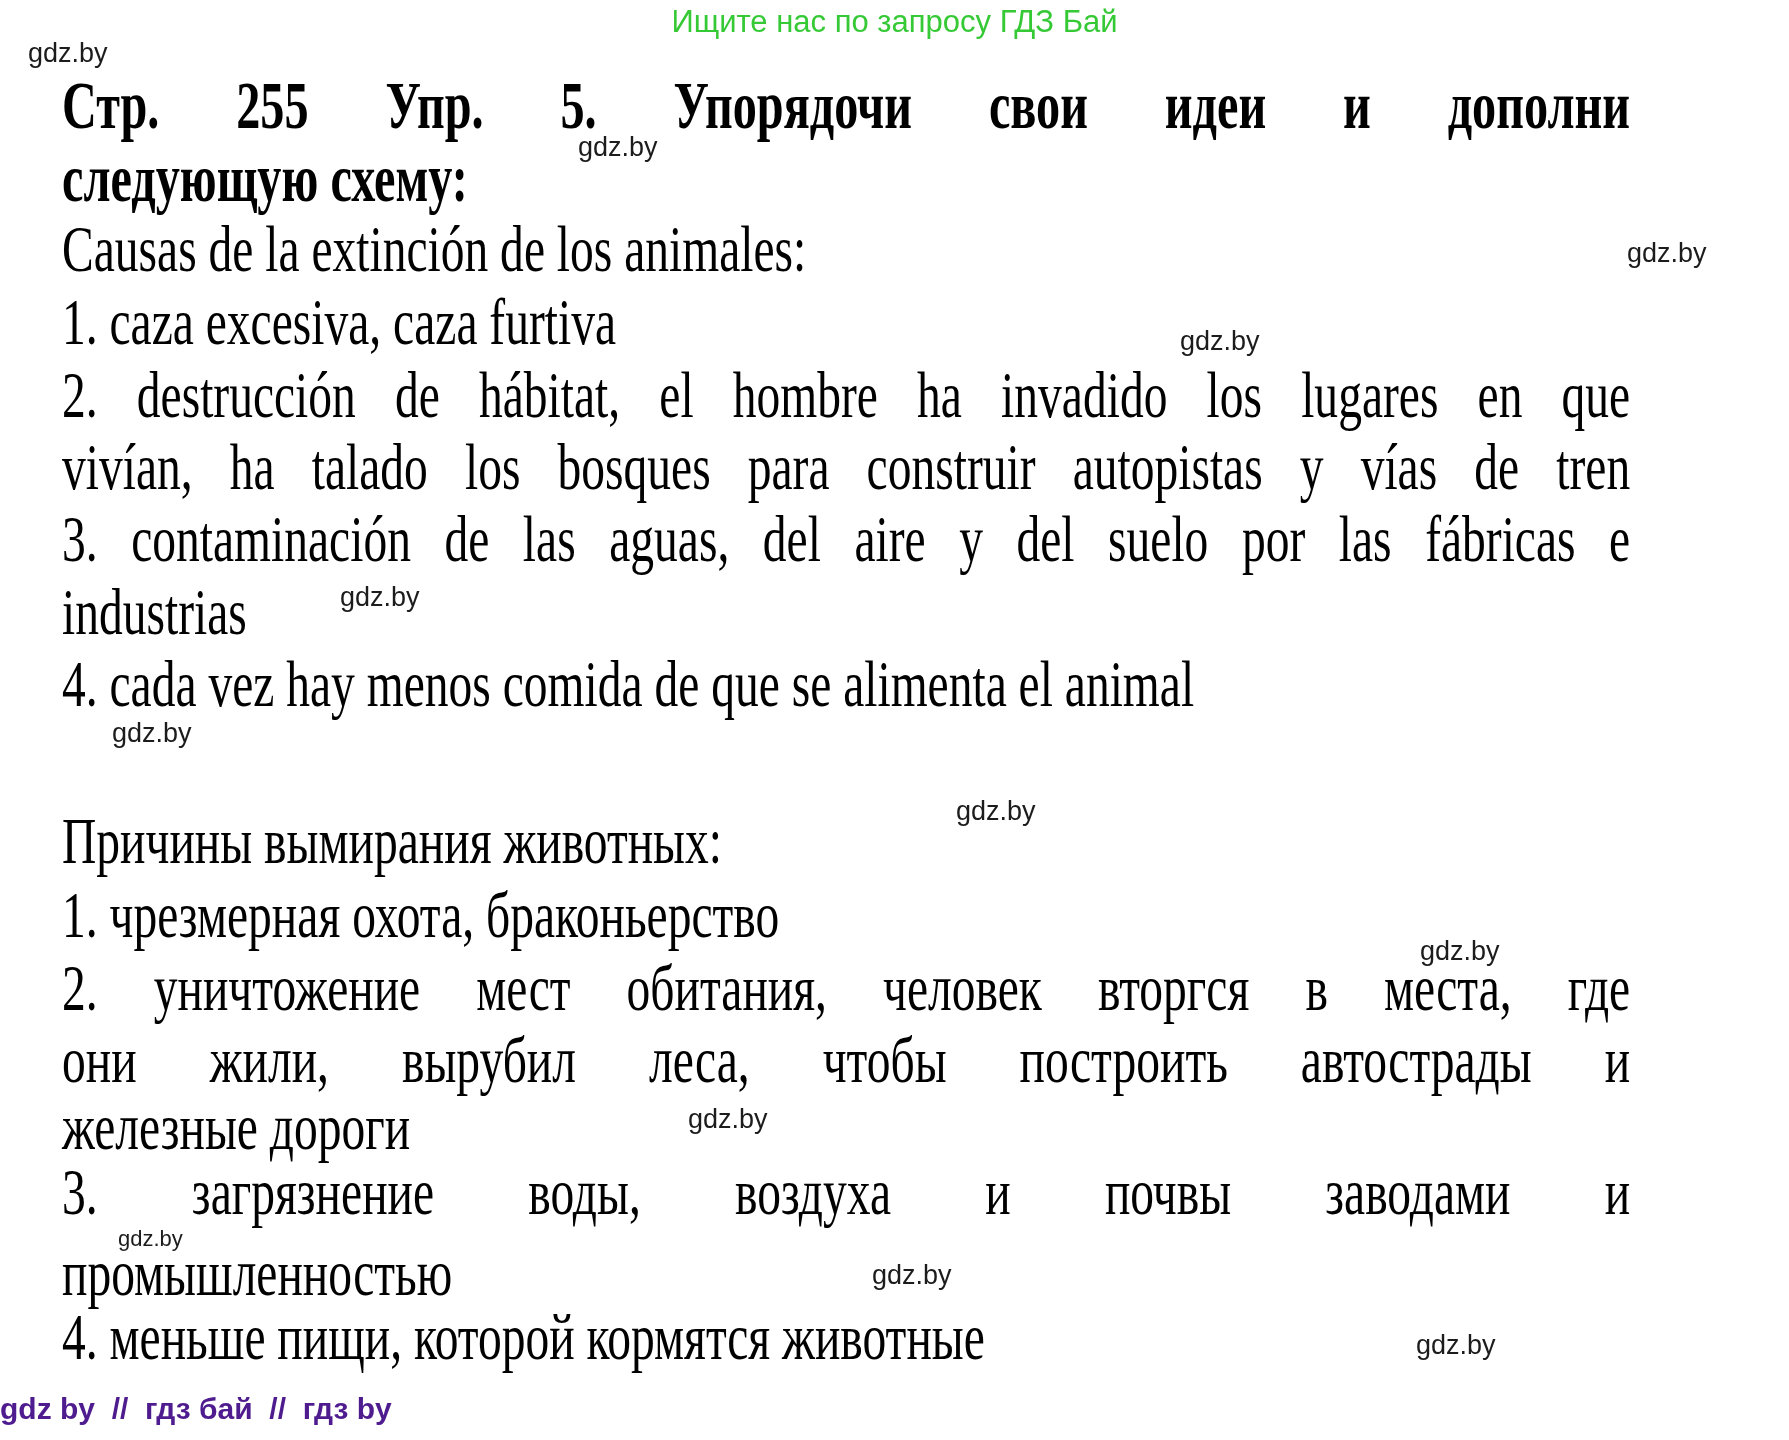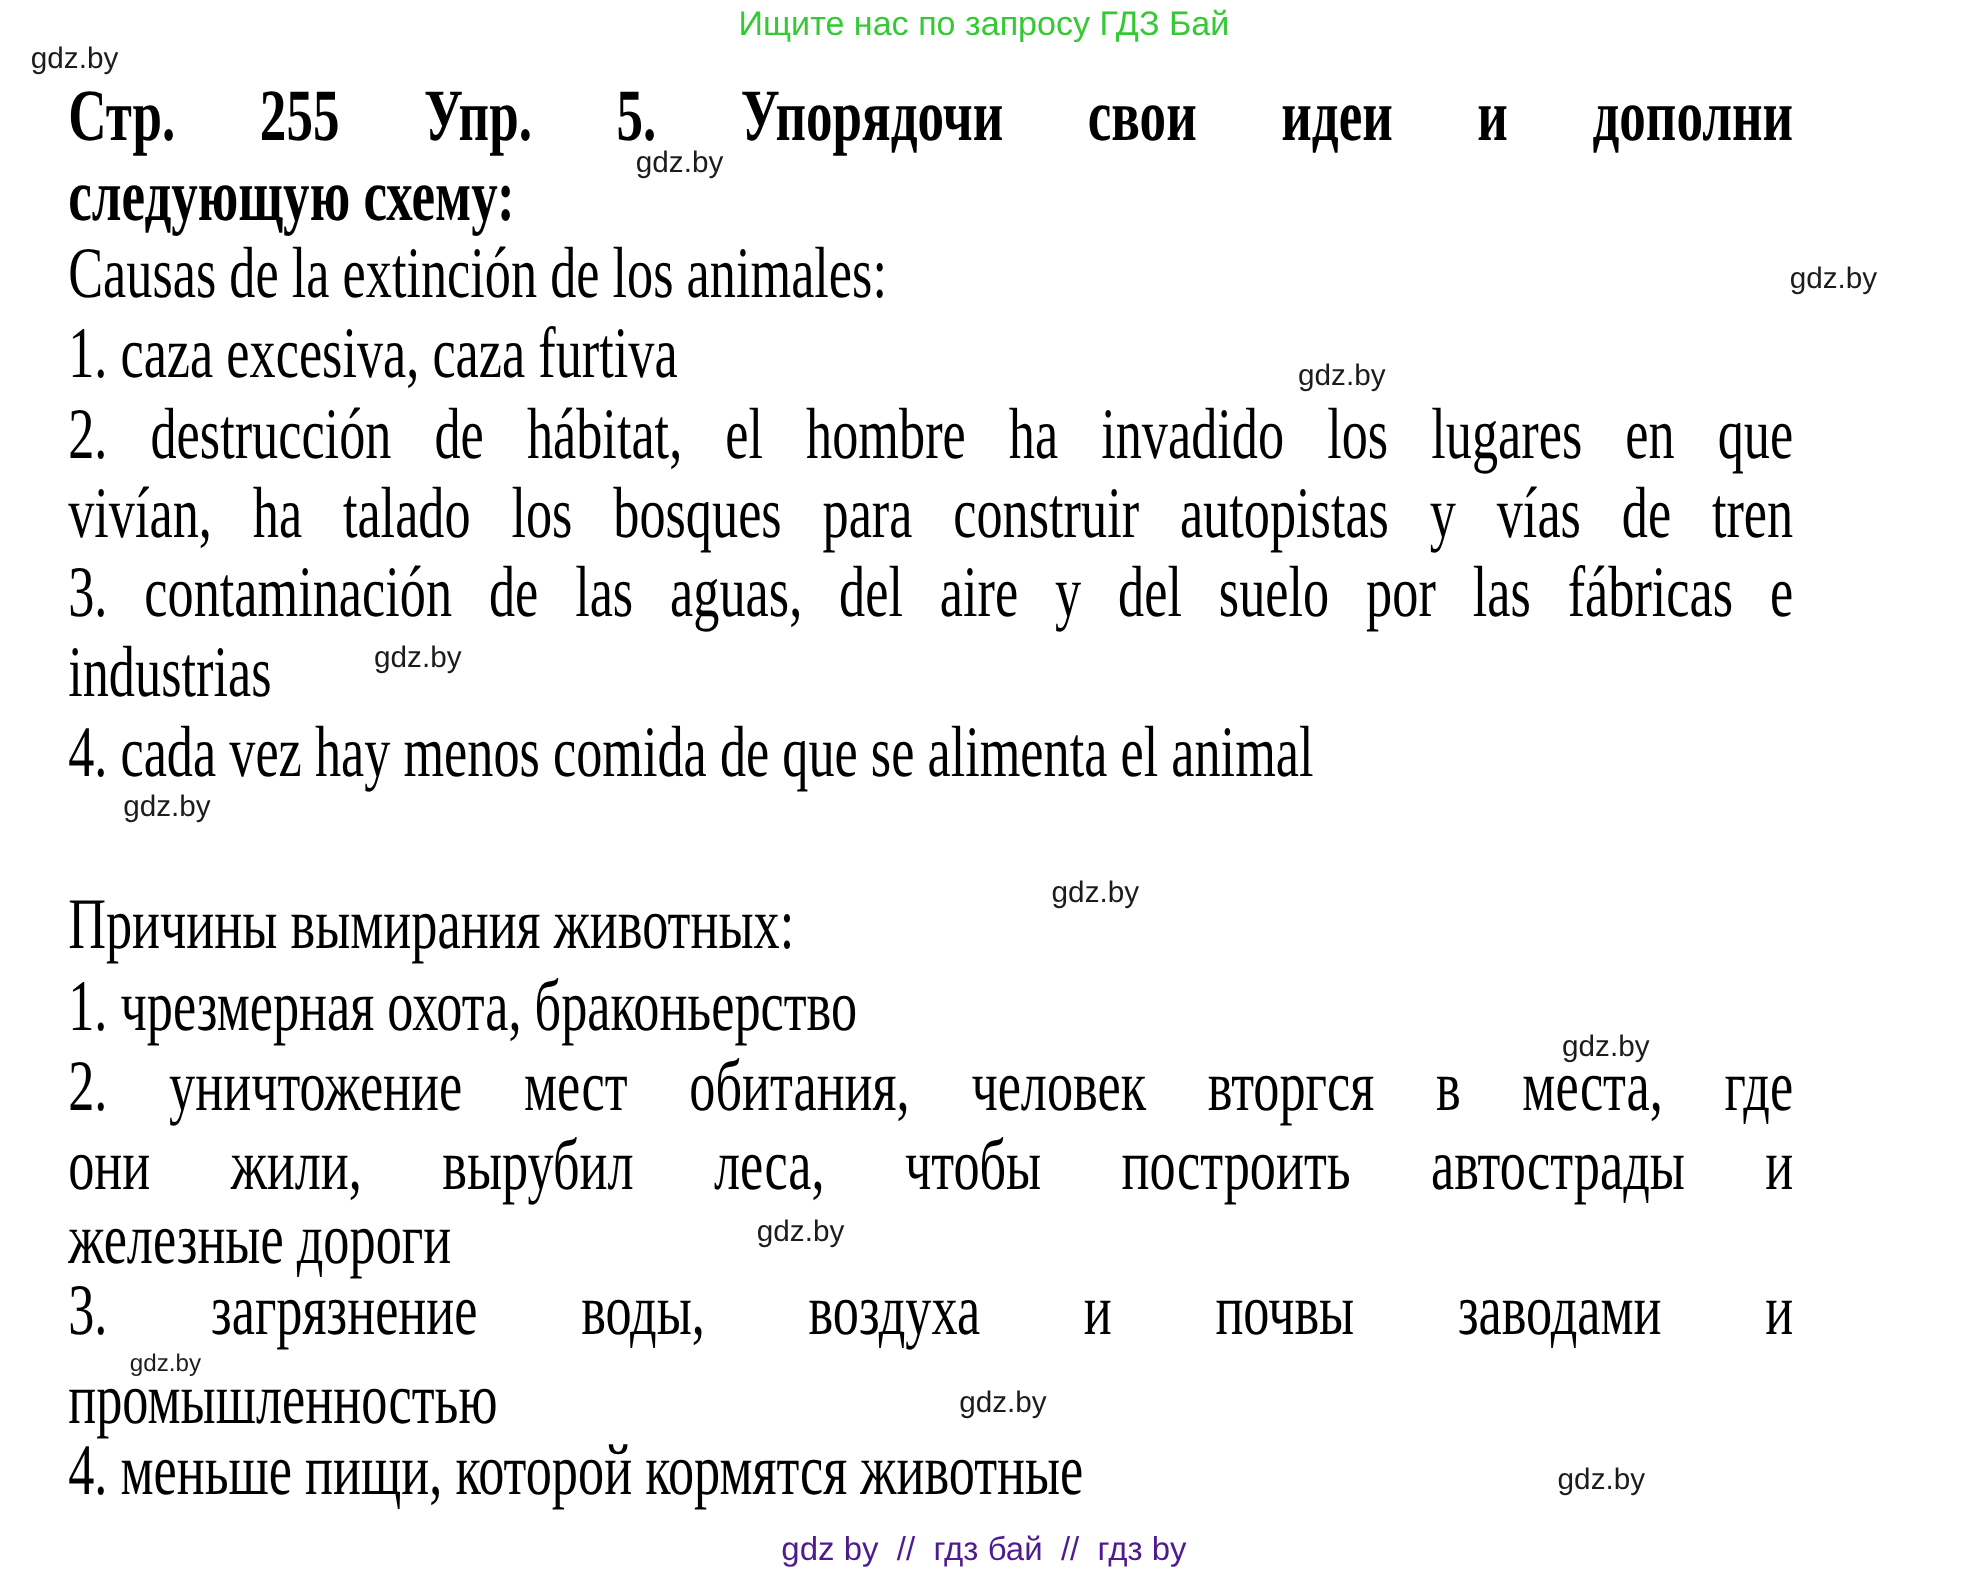--- a/index.html
+++ b/index.html
@@ -40,24 +40,24 @@
   .banner {
     position:absolute;
     top:4px; left:0; width:100%;
     text-align:center;
     font-family:"Liberation Sans", sans-serif;
     font-size:31px;
   }
   .footer {
     position:absolute;
     top:1392px; left:0; width:100%;
-    text-align:center;
     font-family:"Liberation Sans", sans-serif;
     font-size:30px;
     white-space:pre;
+    font-weight:bold;
   }
 </style>
 </head>
 <body>
 
 <div class="page">
 
   <div class="banner" style="color: rgb(54, 201, 54);">Ищите нас по запросу ГДЗ Бай</div>
 
   <span class="wm" style="left:28px;   top:38px;">gdz.by</span>

